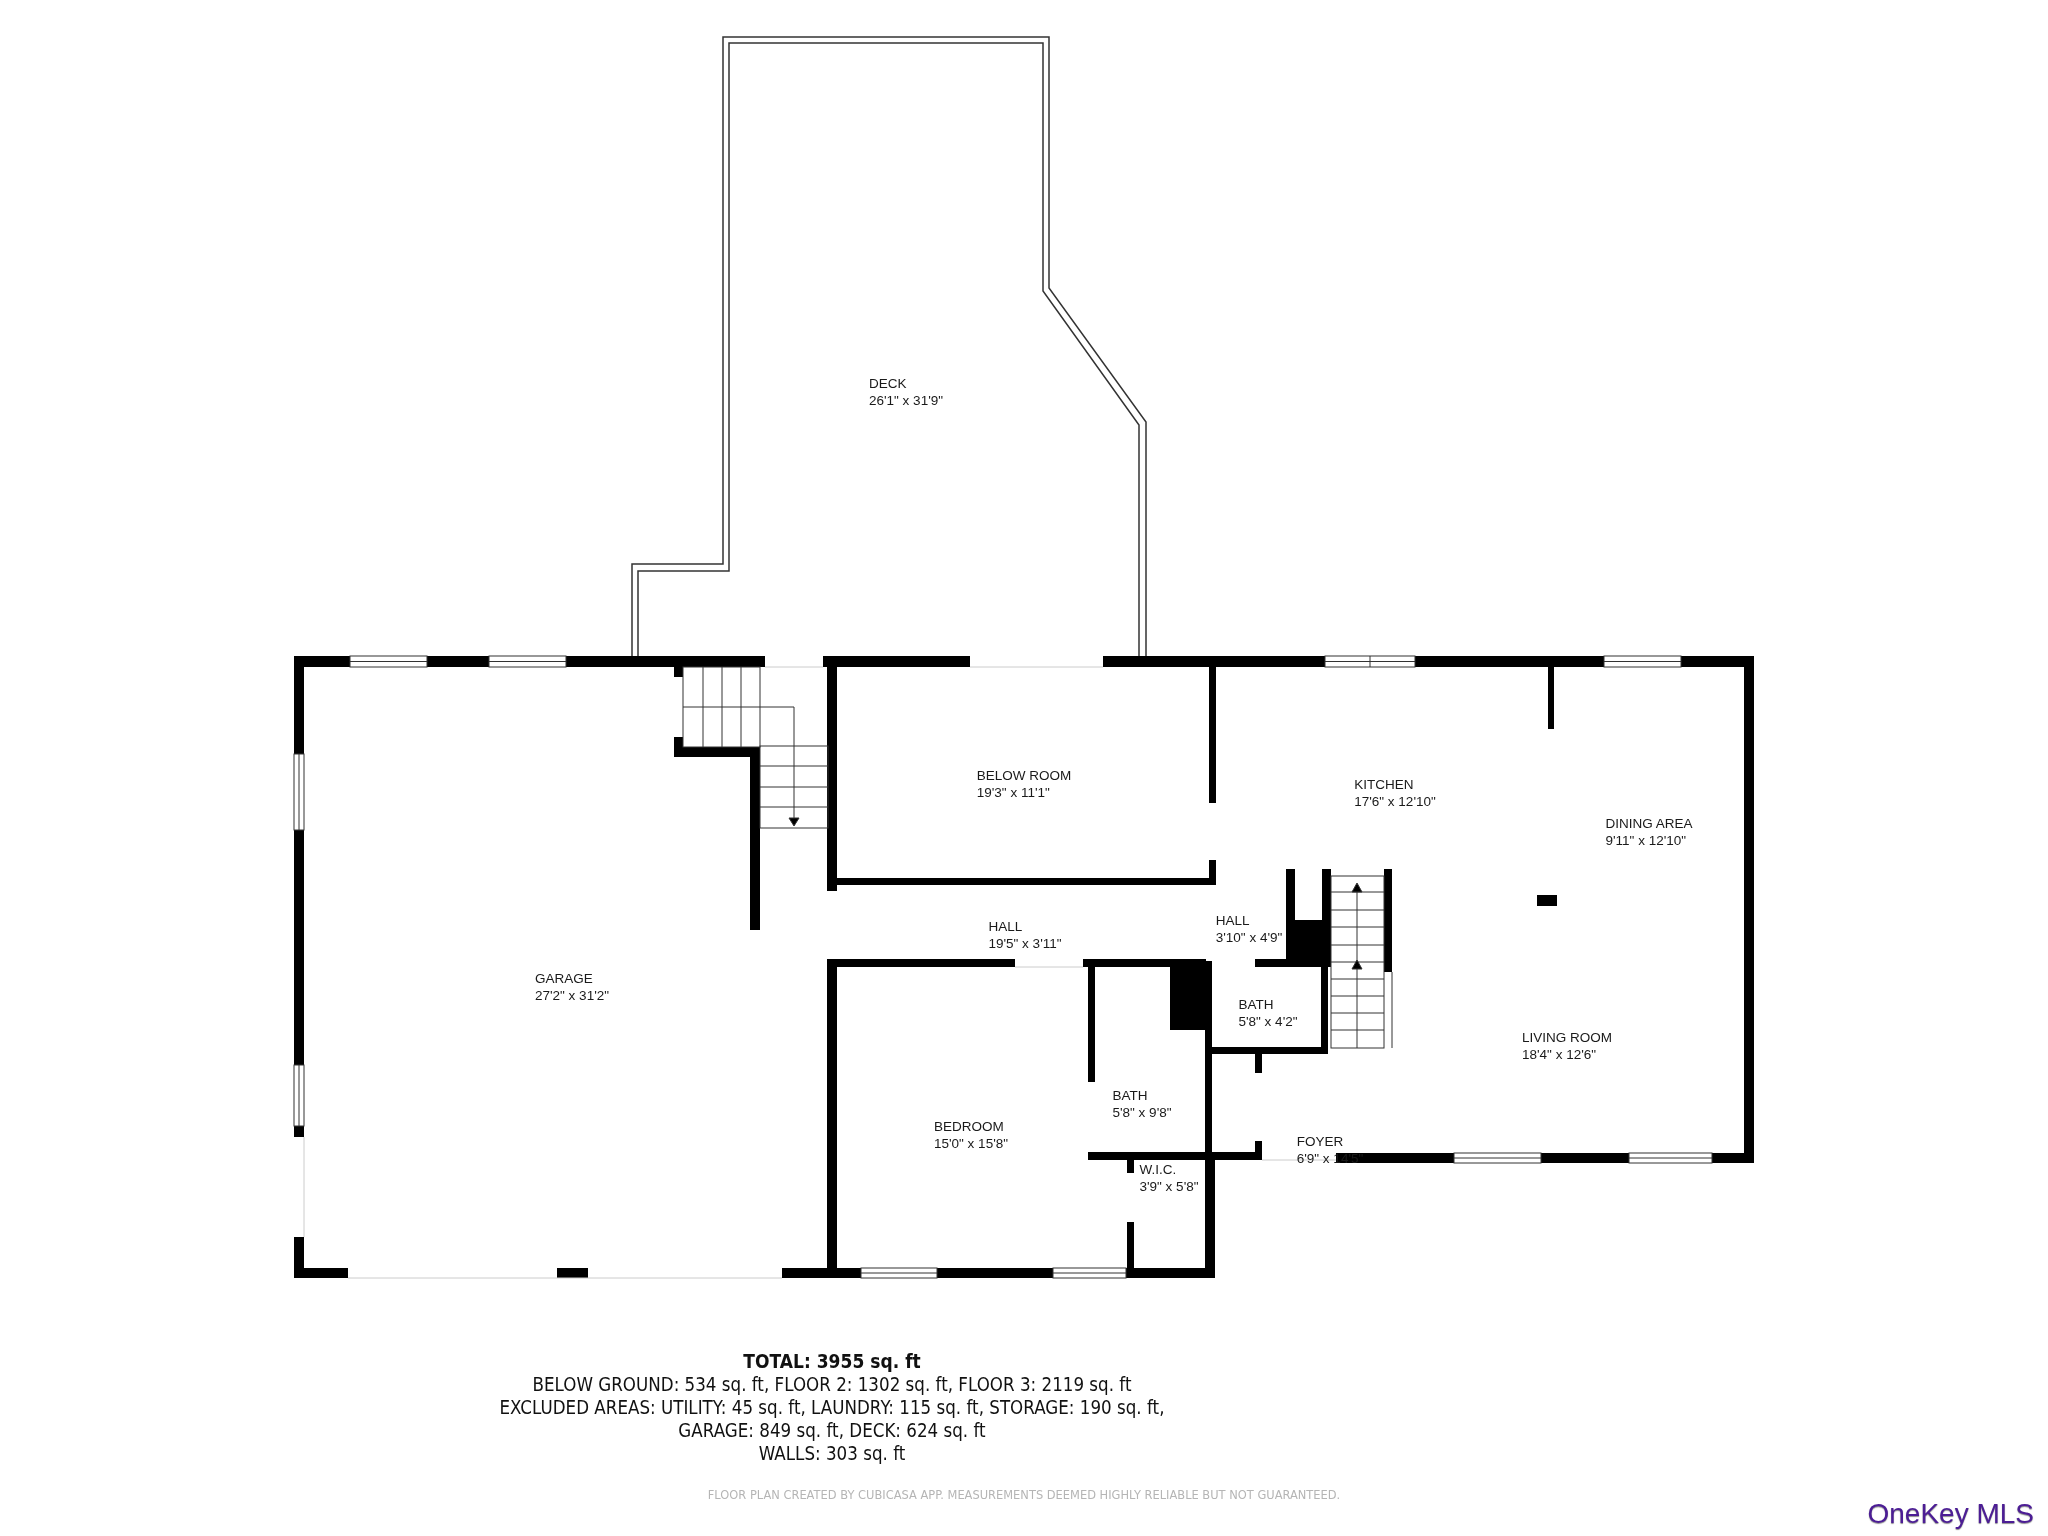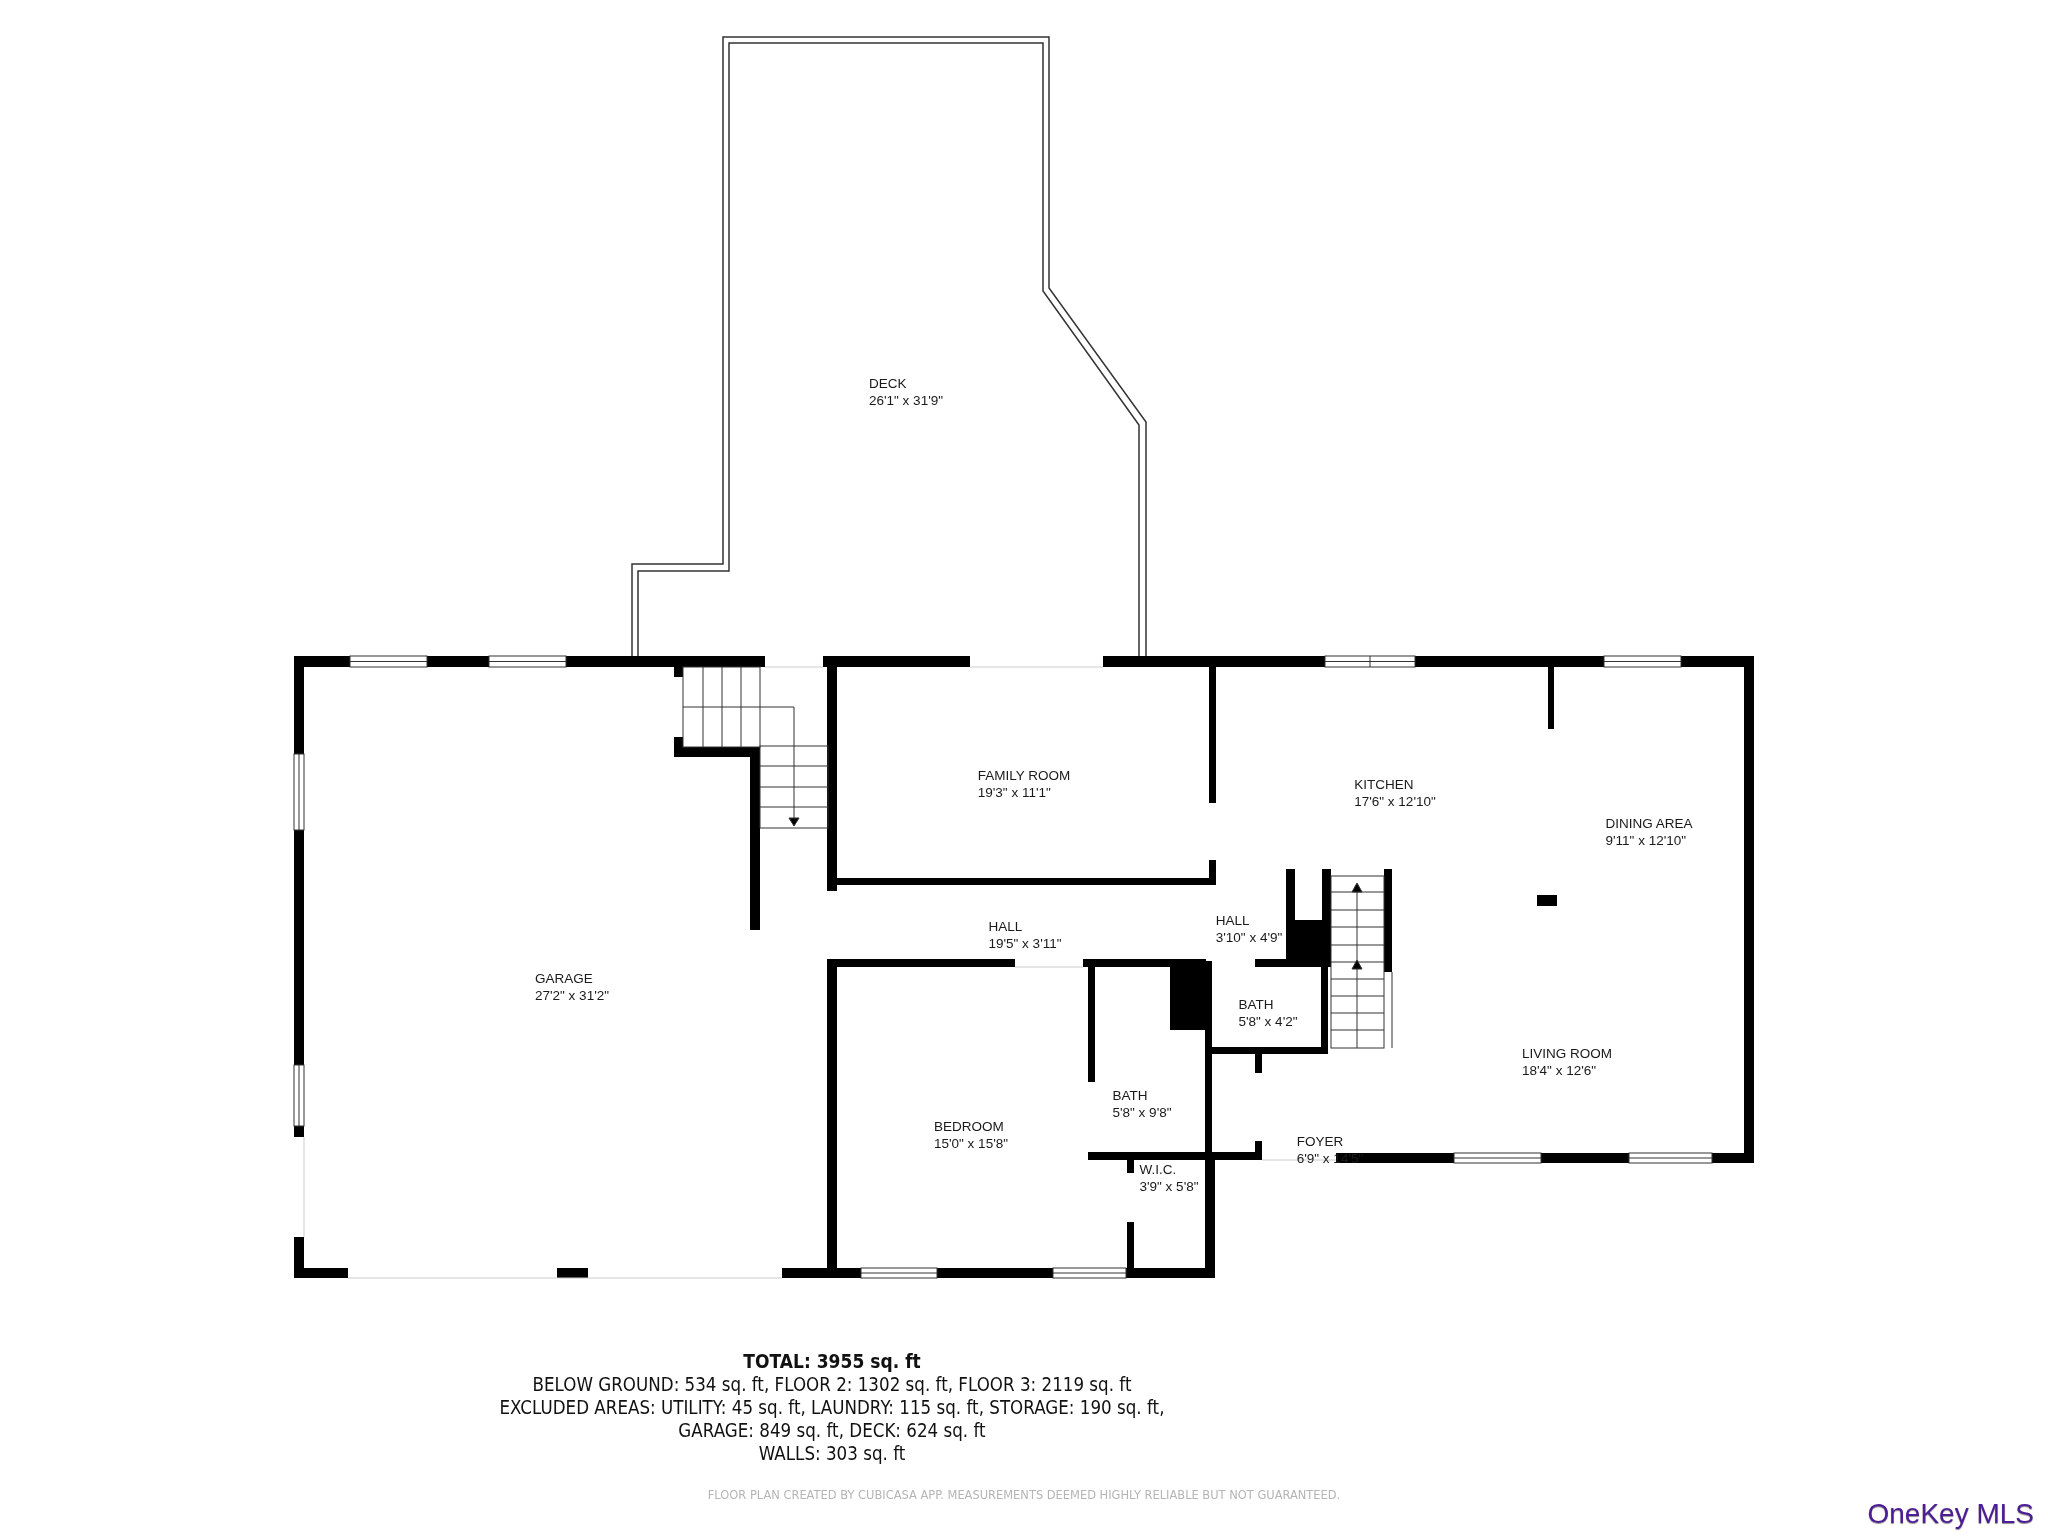--- a/index.html
+++ b/index.html
@@ -163,21 +163,21 @@
 
 <div class="room-label" style="left:906px; top:392px;">
   <span class="name">DECK</span>
   <span class="dim">26'1" x 31'9"</span>
 </div>
 <div class="room-label" style="left:572px; top:987px;">
   <span class="name">GARAGE</span>
   <span class="dim">27'2" x 31'2"</span>
 </div>
 <div class="room-label" style="left:1024px; top:784px;">
-  <span class="name">FAMILY ROOM</span>
+  <span class="name">BELOW ROOM</span>
   <span class="dim">19'3" x 11'1"</span>
 </div>
 <div class="room-label" style="left:1395px; top:793px;">
   <span class="name">KITCHEN</span>
   <span class="dim">17'6" x 12'10"</span>
 </div>
 <div class="room-label" style="left:1649px; top:832px;">
   <span class="name">DINING AREA</span>
   <span class="dim">9'11" x 12'10"</span>
 </div>
@@ -186,21 +186,21 @@
   <span class="dim">19'5" x 3'11"</span>
 </div>
 <div class="room-label" style="left:1249px; top:929px;">
   <span class="name">HALL</span>
   <span class="dim">3'10" x 4'9"</span>
 </div>
 <div class="room-label" style="left:1268px; top:1013px;">
   <span class="name">BATH</span>
   <span class="dim">5'8" x 4'2"</span>
 </div>
-<div class="room-label" style="left:1567px; top:1046px;margin-top:16px;">
+<div class="room-label" style="left:1567px; top:1046px;">
   <span class="name">LIVING ROOM</span>
   <span class="dim">18'4" x 12'6"</span>
 </div>
 <div class="room-label" style="left:1142px; top:1104px;">
   <span class="name">BATH</span>
   <span class="dim">5'8" x 9'8"</span>
 </div>
 <div class="room-label" style="left:1330px; top:1105px;margin-top:45px;">
   <span class="name">FOYER</span>
   <span class="dim">6'9" x 14'5"</span>

